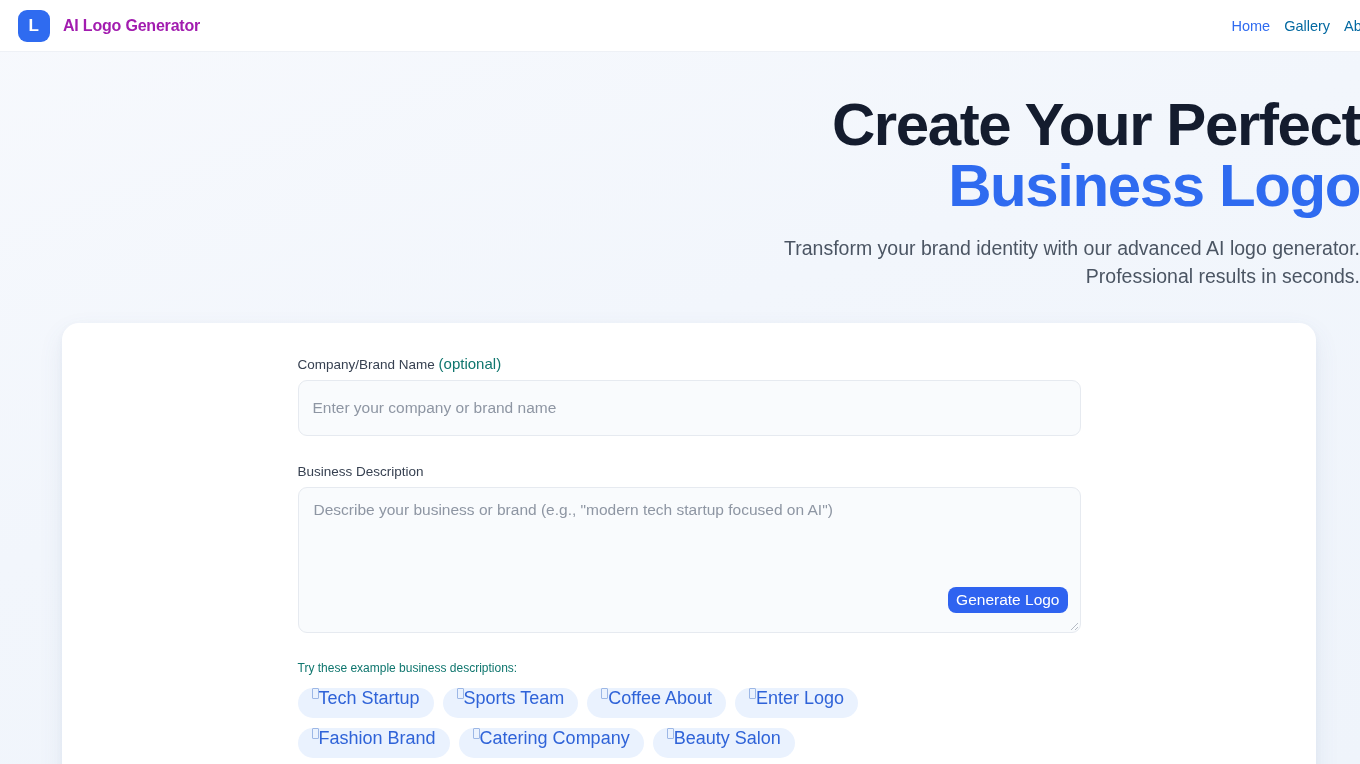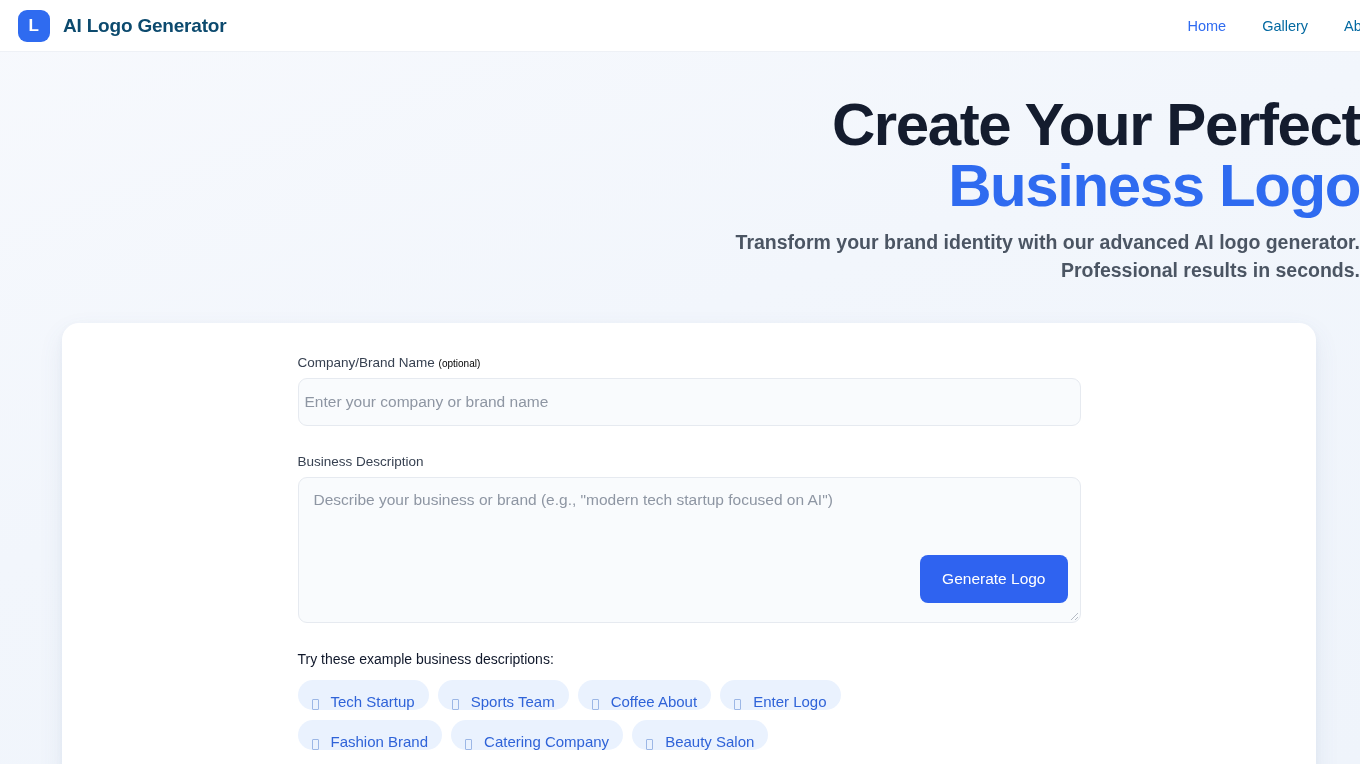--- a/index.html
+++ b/index.html
@@ -28,30 +28,30 @@
     width: 32px; height: 32px;
     border-radius: 9px;
     background: #2f6bf0;
     color: #fff;
     font-size: 17px;
     font-weight: bold;
     display: flex; align-items: center; justify-content: center;
     letter-spacing: .5px;
   }
   .brand-title {
-    font-size: 19px;
+    font-size: 16px;
     font-weight: bold;
-    color: #0c4a6e;
+    color: #a21caf;
     letter-spacing: -.2px;
   }
   .nav {
     position: absolute;
     right: 0; top: 0; height: 52px;
     display: flex; align-items: center;
-    gap: 36px;
+    gap: 14px;
     padding-right: 0;
   }
   .nav-link {
     font-size: 14.5px;
     color: #0369a1;
     text-decoration: none;
     white-space: nowrap;
   }
   .nav-link.active { color: #2f6bf0; }
   .nav-link:last-child { margin-right: -22px; }
@@ -60,25 +60,24 @@
   .hero { text-align: right; padding-top: 42px; }
   .hero h1 {
     font-size: 60px;
     line-height: 61px;
     font-weight: bold;
     color: #141c2e;
     letter-spacing: -1.4px;
   }
   .hero h1 .accent { color: #2f6bf0; display: block; padding-left: 16px; }
   .hero p {
-    margin-top: 12px;
+    margin-top: 18px;
     font-size: 19.5px;
     line-height: 28px;
     color: #4b5563;
-    font-weight: bold;
   }
 
   
   .card {
     position: absolute;
     left: 62px; top: 323px;
     width: 1254px;
     min-height: 441px;
     background: #ffffff;
     border-radius: 17px;
@@ -86,31 +85,31 @@
     padding: 32px 0 0 0;
   }
   .form { width: 783px; margin: 0 auto; }
 
   .field-label {
     font-size: 13.5px;
     color: #374151;
     margin-bottom: 8px;
     display: block;
   }
-  .field-label .optional { color: #000000; font-size: 10px; }
+  .field-label .optional { color: #0f766e; font-size: 15px; }
 
   .text-input {
-    width: 783px; height: 48px;
+    width: 783px; height: 56px;
     border: 1px solid #e6eaf0;
     border-radius: 9px;
     background: #f9fbfd;
     font-size: 15.5px;
     font-family: "Liberation Sans", sans-serif;
     color: #111827;
-    padding: 0 6px;
+    padding: 0 14px;
     outline: none;
   }
   .text-input::placeholder { color: #8e96a3; }
 
   .group-2 { margin-top: 28px; }
 
   .ta-wrap { position: relative; width: 783px; height: 146px; }
   .textarea {
     width: 783px; height: 146px;
     border: 1px solid #e6eaf0;
@@ -126,53 +125,53 @@
   }
   .textarea::placeholder { color: #8e96a3; }
   .resize-handle {
     position: absolute; right: 2px; bottom: 2px;
     width: 13px; height: 13px;
     pointer-events: none;
   }
   .generate-btn {
     position: absolute;
     right: 13px; bottom: 20px;
-    height: 48px;
-    padding: 0 22px;
+    height: 26px;
+    padding: 0 8px;
     border: none;
     border-radius: 8px;
     background: #2f63f0;
     color: #ffffff;
     font-size: 15.5px;
     font-family: "Liberation Sans", sans-serif;
     cursor: pointer;
   }
 
   .examples-label {
     margin-top: 28px;
-    font-size: 14px;
-    color: #0f172a;
+    font-size: 12px;
+    color: #0f766e;
   }
   .chips {
     margin-top: 13px;
     display: flex;
     flex-wrap: wrap;
     gap: 10px 9px;
     width: 660px;
   }
   .chip {
     display: inline-flex;
-    align-items: flex-end;
-    gap: 12px;
+    align-items: flex-start;
+    gap: 0;
     height: 30px;
     padding: 0 14px;
     border-radius: 999px;
     background: #eaf2fe;
     color: #2f63d8;
-    font-size: 15px;
+    font-size: 18px;
     border: none;
     font-family: "Liberation Sans", sans-serif;
     cursor: pointer;
     white-space: nowrap;
   }
   .chip .glyph {
     display: inline-block;
     width: 7px; height: 11px;
     border: 1px solid #9cb7e6;
     border-radius: 1px;

